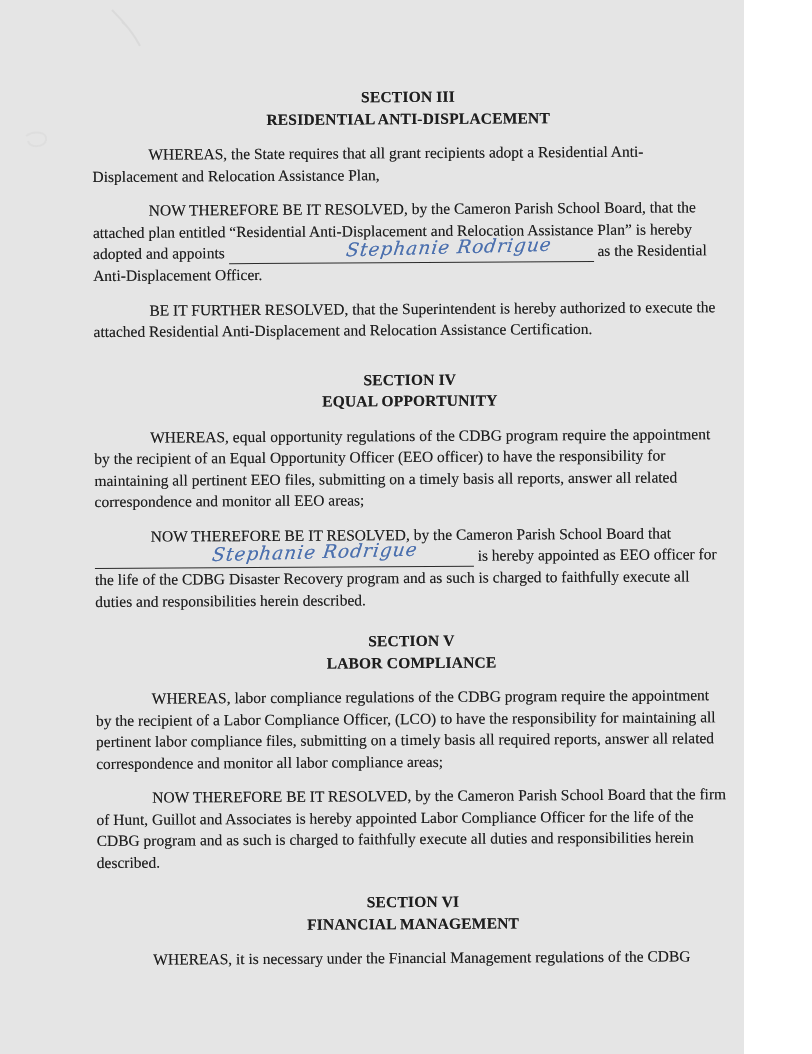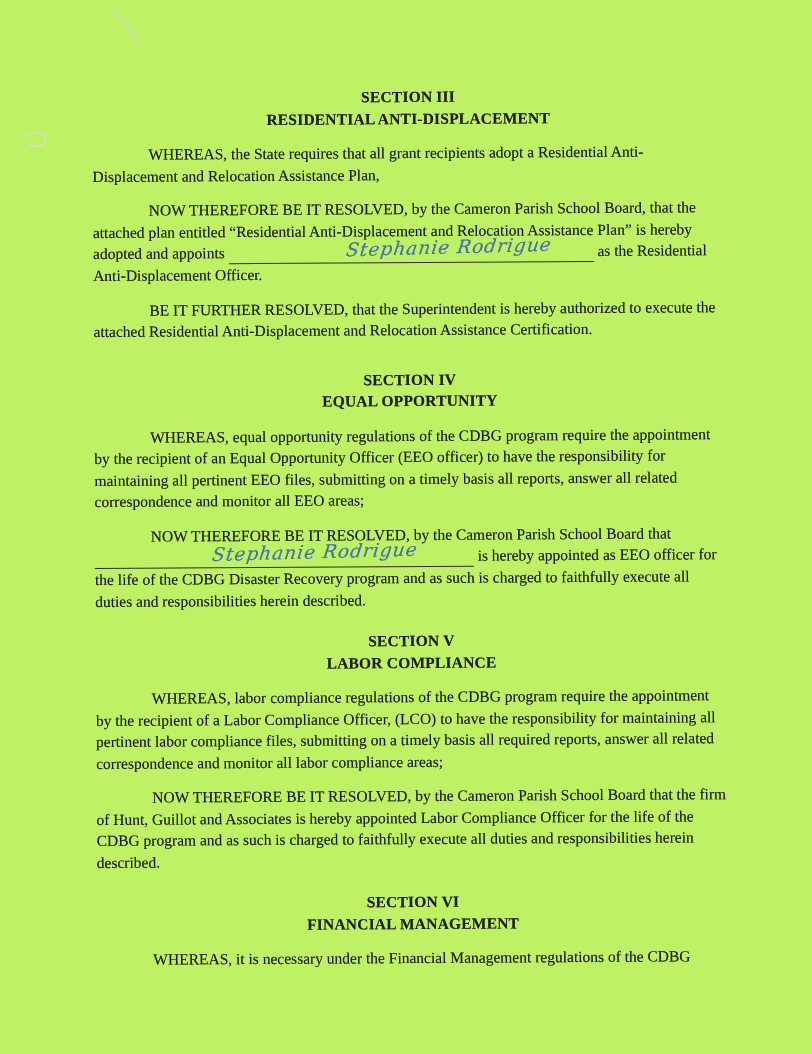--- a/index.html
+++ b/index.html
@@ -2,23 +2,23 @@
 <html><head>
 <meta charset="utf-8">
 <style>
   html, body {
     margin: 0;
     padding: 0;
     background: #ffffff;
   }
   .page {
     position: relative;
-    width: 812px;
+    width: 744px;
     height: 1054px;
-    background: #bef264;
+    background: #e5e5e5;
     overflow: hidden;
     font-family: "Liberation Serif", serif;
     color: #1e1e1e;
   }
   .scan-marks {
     position: absolute;
     top: 0;
     left: 0;
     pointer-events: none;
   }

